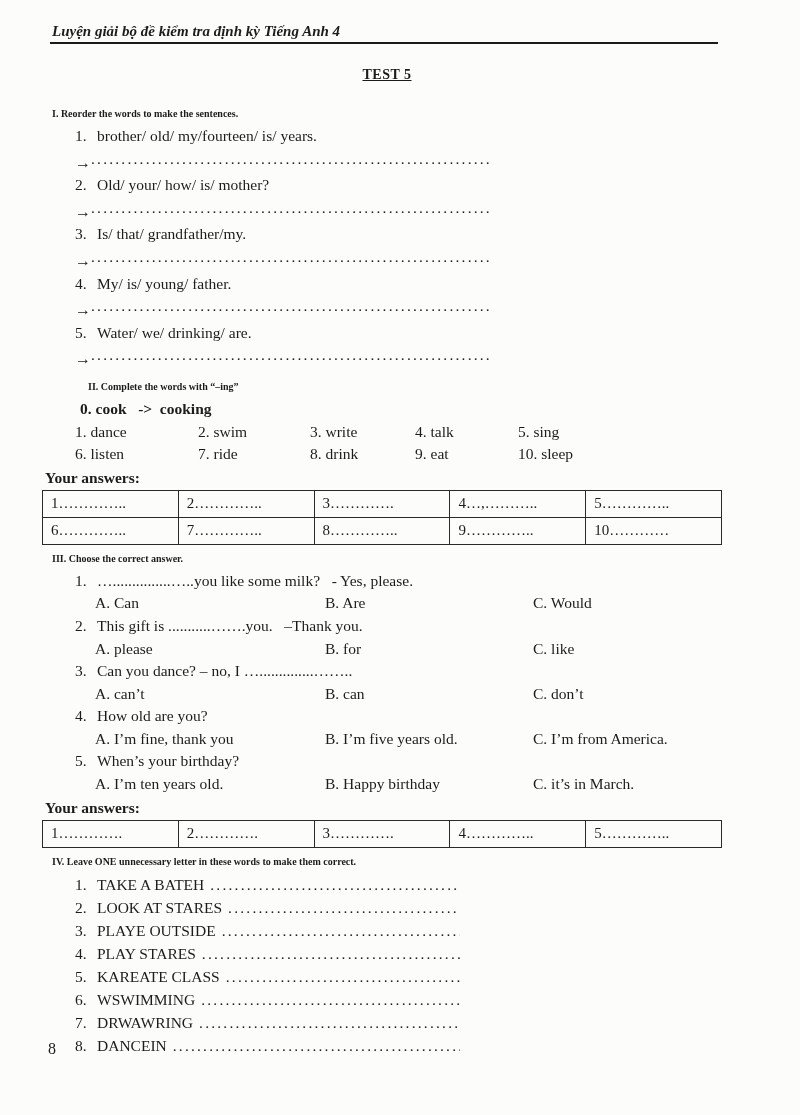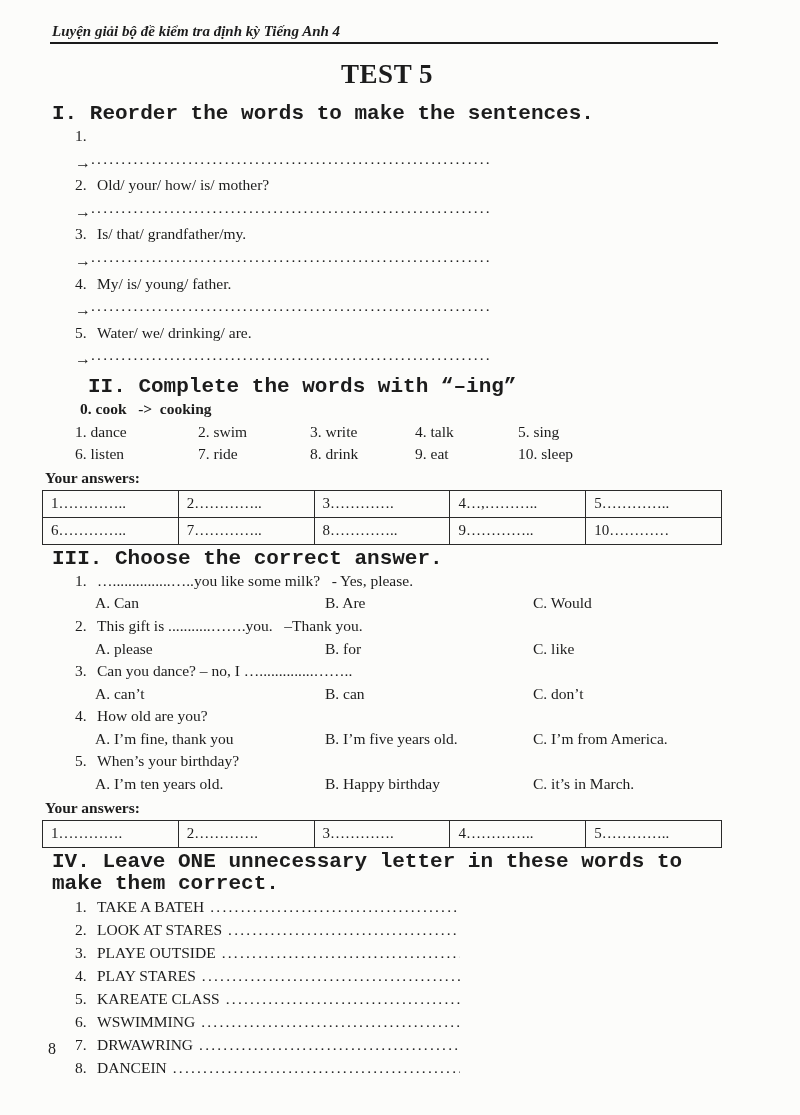--- a/index.html
+++ b/index.html
@@ -9,23 +9,23 @@
     font-family:"Liberation Serif", serif;
     color:#1c1c1c;
     position:relative;
     overflow:hidden;
   }
   .page{position:absolute;inset:0;padding:22px 78px 0 52px;box-sizing:border-box;}
 
   .book-header{font-style:italic;font-weight:bold;font-size:15px;line-height:18px;}
   .header-rule{border:0;border-bottom:2.5px solid #1a1a1a;margin:2px 0 0 -2px;width:668px;height:0;}
 
-  .title{text-align:center;font-weight:bold;font-size:27px;line-height:27px;margin-top:17px;letter-spacing:0.5px;}
-
-  .sec-heading{font-weight:bold;font-size:21px;line-height:22px;font-family:Liberation Mono, monospace;}
+  .title{text-align:center;font-weight:bold;font-size:14px;line-height:27px;margin-top:17px;letter-spacing:0.5px;text-decoration:underline;}
+
+  .sec-heading{font-weight:bold;font-size:10px;line-height:22px;}
   .h1m{margin-top:15px;}
   .h2m{margin-top:5px;margin-left:36px;}
   .h3m{margin-top:3px;}
   .h4m{margin-top:3px;}
 
   .line{font-size:15.5px;line-height:22.6px;}
   .q-line{padding-left:23px;display:flex;}
   .qnum{width:22px;flex:0 0 auto;}
   .qtext{white-space:pre-wrap;}
 
@@ -68,20 +68,21 @@
 
   <div class="book-header">Luyện giải bộ đề kiểm tra định kỳ Tiếng Anh 4</div>
   <div class="header-rule"></div>
 
   <div class="title">TEST 5</div>
 
   <div class="sec-heading h1m">I. Reorder the words to make the sentences.</div>
   <div class="line">
     <div class="q-line">
       <span class="qnum">1.</span>
+      <span class="qtext">brother/ old/ my/fourteen/ is/ years.</span>
     </div>
     <div class="arrow-line"><span class="arrow">→</span><span class="dots arrow-dots">..........................................................................................</span></div>
     <div class="q-line">
       <span class="qnum">2.</span>
       <span class="qtext">Old/ your/ how/ is/ mother?</span>
     </div>
     <div class="arrow-line"><span class="arrow">→</span><span class="dots arrow-dots">..........................................................................................</span></div>
     <div class="q-line">
       <span class="qnum">3.</span>
       <span class="qtext">Is/ that/ grandfather/my.</span>

